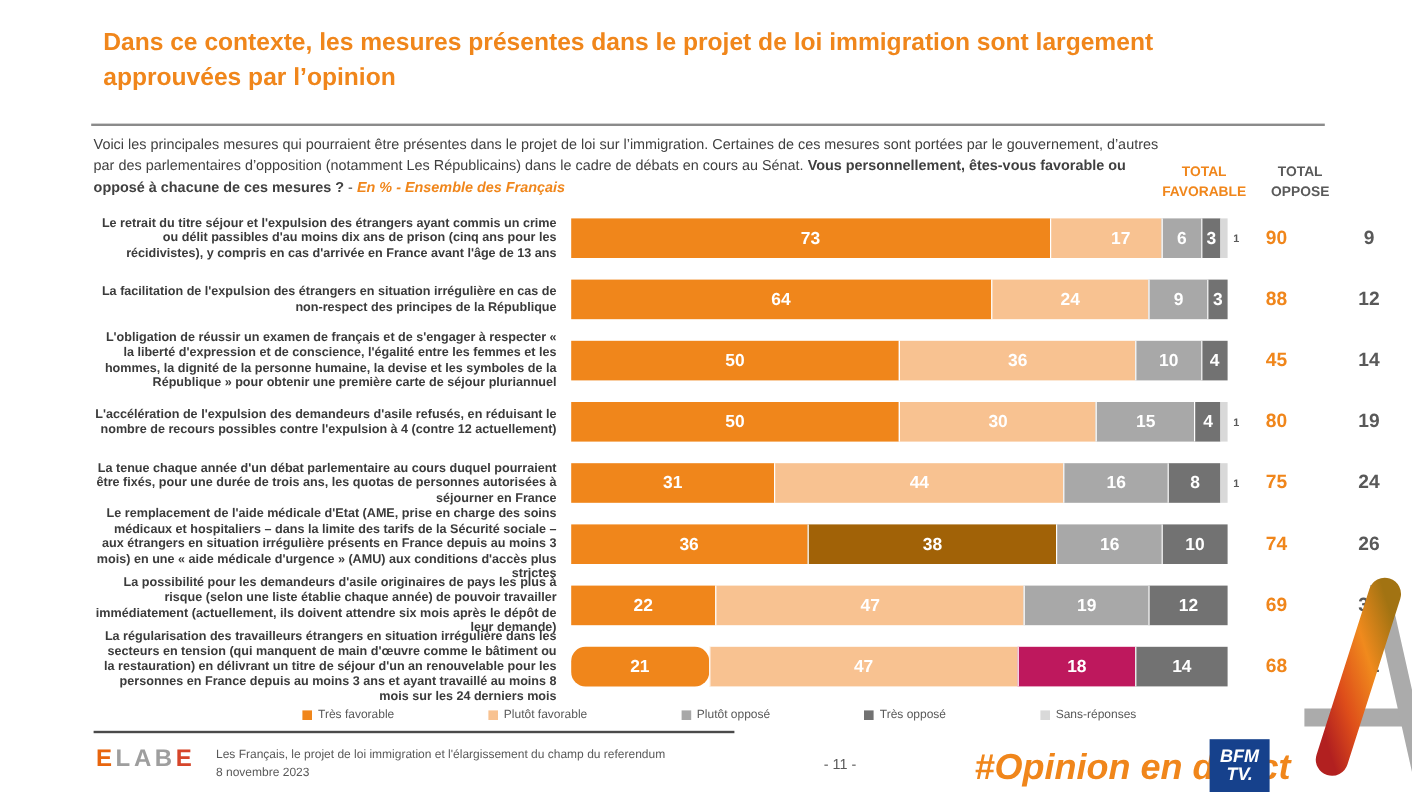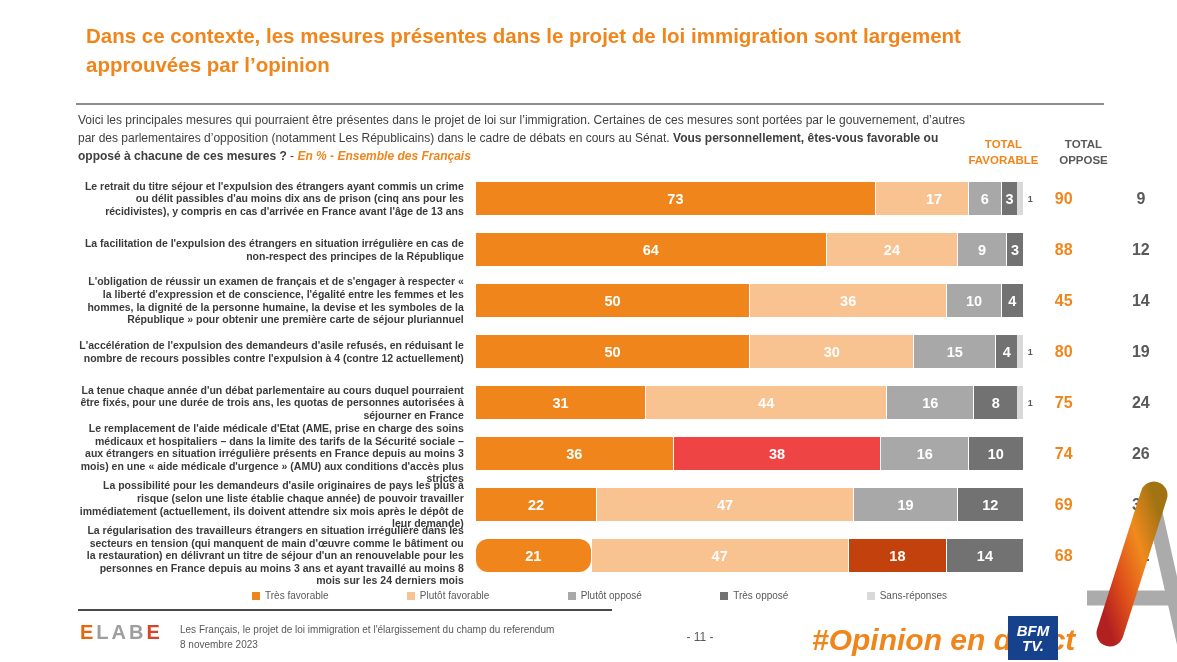--- a/index.html
+++ b/index.html
@@ -158,21 +158,21 @@
         </div>
         <div class="total-fav">75</div>
         <div class="total-opp">24</div>
       </div>
       <div class="chart-row">
         <div class="row-label">Le remplacement de l'aide médicale d'Etat (AME, prise en charge des soins médicaux et hospitaliers – dans la limite des tarifs de la Sécurité sociale – aux étrangers en situation irrégulière présents en France depuis au moins 3 mois) en une « aide médicale d'urgence » (AMU) aux conditions d'accès plus strictes</div>
         <div class="bar-track">
           <div class="seg" style="width: 36%; background: rgb(240, 134, 27);">
             <span class="v">36</span>
           </div>
-          <div class="seg" style="width: 38%; background: #ef4444;">
+          <div class="seg" style="width: 38%; background: #a16207;">
             <span class="v">38</span>
           </div>
           <div class="seg" style="width: 16%; background: rgb(168, 168, 168);">
             <span class="v">16</span>
           </div>
           <div class="seg" style="width: 10%; background: rgb(114, 114, 114);">
             <span class="v">10</span>
           </div>
         </div>
         <div class="total-fav">74</div>
@@ -199,21 +199,21 @@
       </div>
       <div class="chart-row">
         <div class="row-label">La régularisation des travailleurs étrangers en situation irrégulière dans les secteurs en tension (qui manquent de main d'œuvre comme le bâtiment ou la restauration) en délivrant un titre de séjour d'un an renouvelable pour les personnes en France depuis au moins 3 ans et ayant travaillé au moins 8 mois sur les 24 derniers mois</div>
         <div class="bar-track">
           <div class="seg" style="width: 21%; background: rgb(240, 134, 27); border-radius: 12px;">
             <span class="v">21</span>
           </div>
           <div class="seg" style="width: 47%; background: rgb(248, 194, 145);">
             <span class="v">47</span>
           </div>
-          <div class="seg" style="width: 18%; background: #c2410c;">
+          <div class="seg" style="width: 18%; background: #be185d;">
             <span class="v">18</span>
           </div>
           <div class="seg" style="width: 14%; background: rgb(114, 114, 114);">
             <span class="v">14</span>
           </div>
         </div>
         <div class="total-fav">68</div>
         <div class="total-opp">32</div>
       </div>
     </div>

